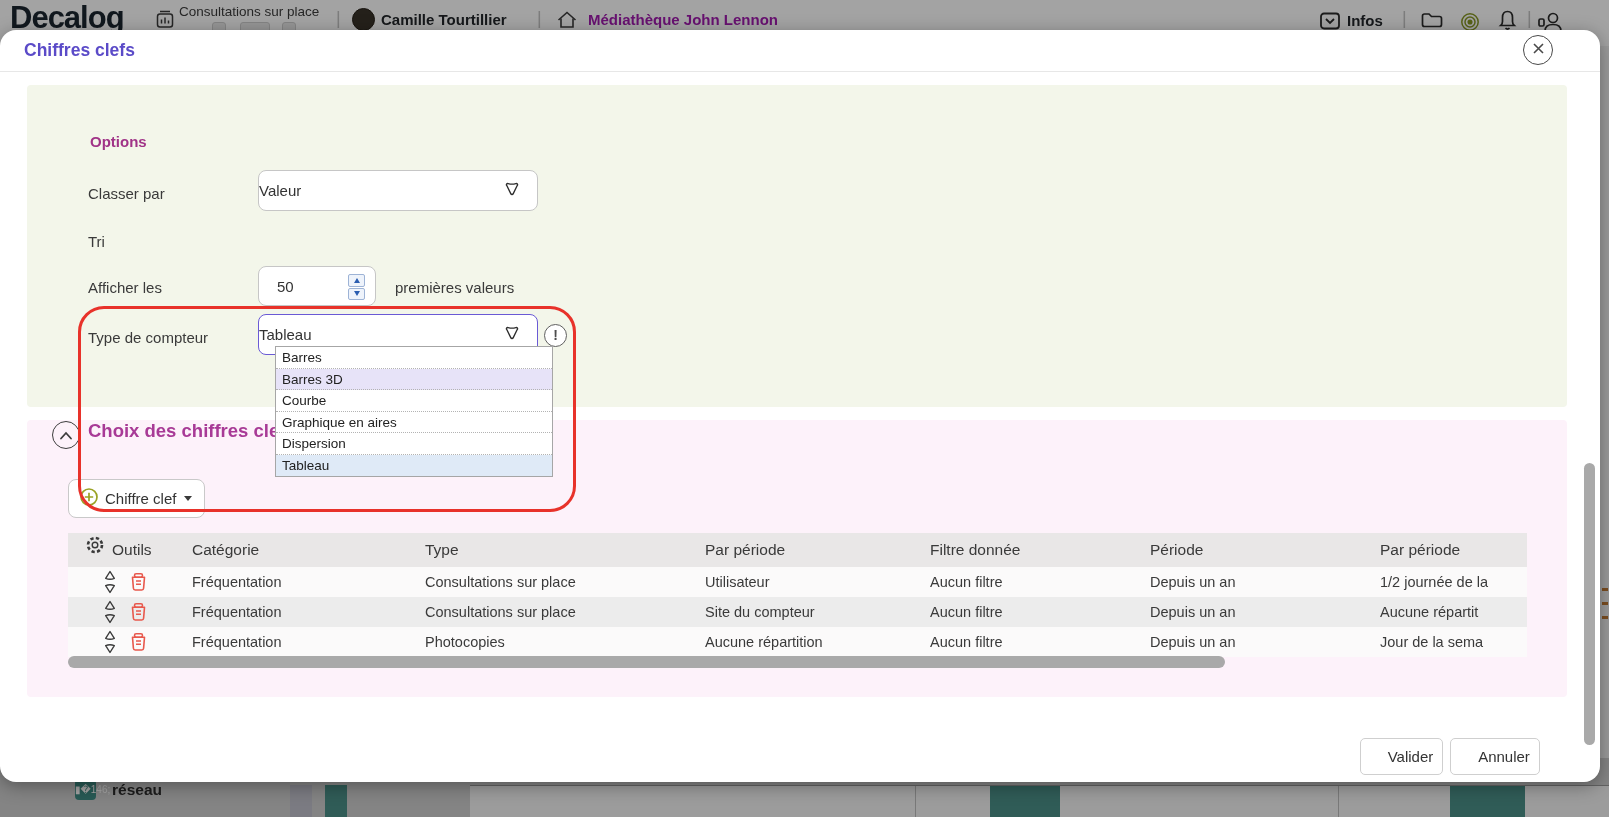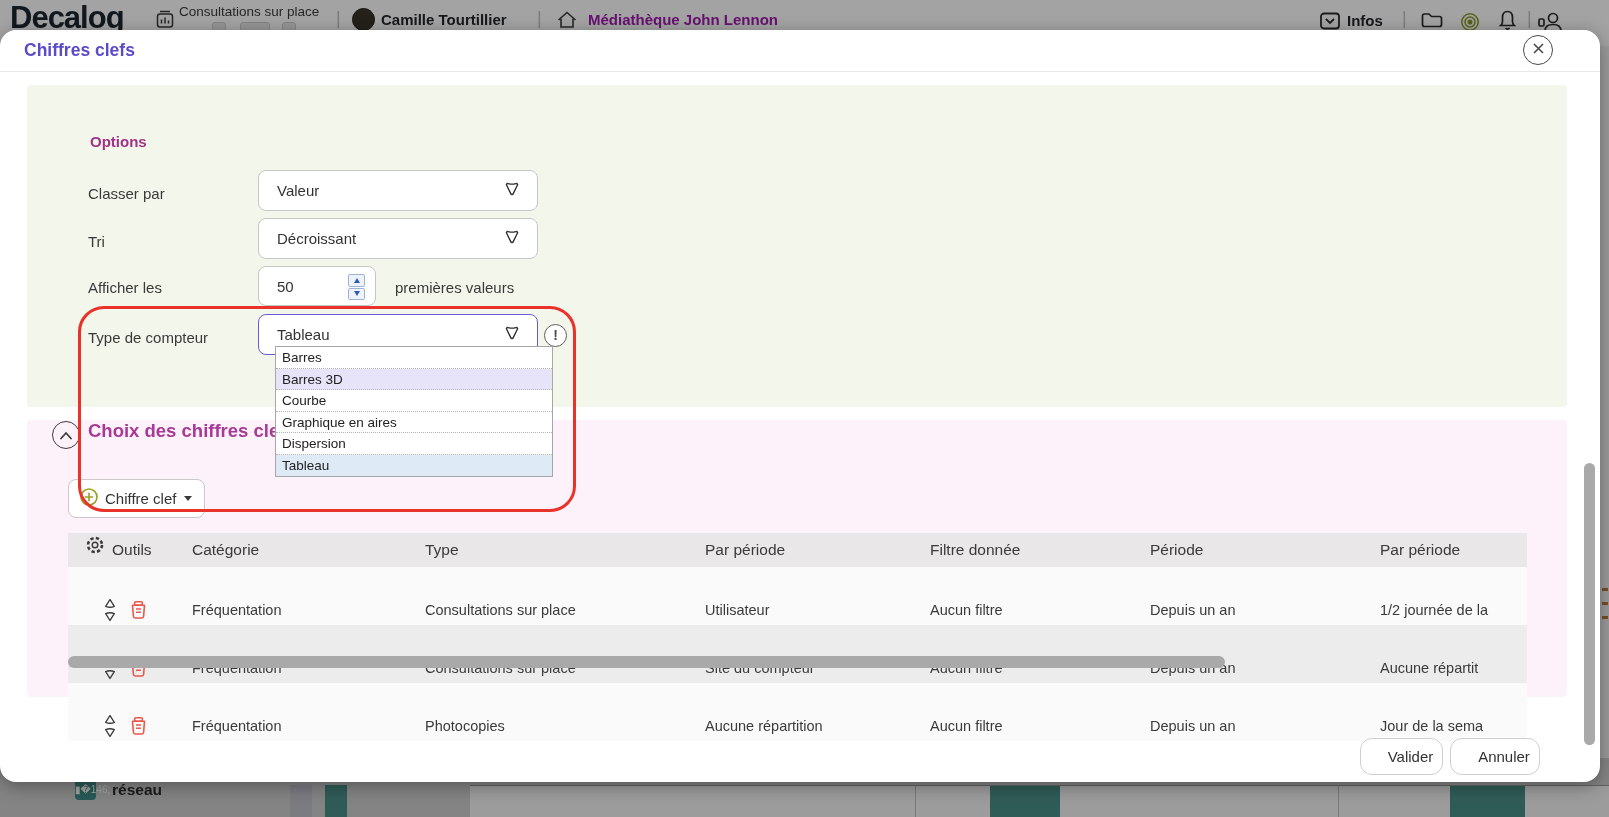--- a/index.html
+++ b/index.html
@@ -46,21 +46,21 @@
 
   .section-green { left:27px; top:55px; width:1540px; height:322px; background:#f3f6ea; border-radius:4px; }
   .section-pink  { left:27px; top:390px; width:1540px; height:277px; background:#fdf2fa; border-radius:4px; }
 
   .options-heading { left:90px; top:103px; font-size:15px; font-weight:bold; color:#a03387; }
   .field-label { font-size:15px; color:#3a3a3a; }
   .lab-1 { left:88px; top:155px; } .lab-2 { left:88px; top:203px; }
   .lab-3 { left:88px; top:249px; } .lab-4 { left:88px; top:299px; }
   .suffix-3 { left:395px; top:249px;text-align:right; }
 
-  .select { left:258px; width:280px; height:41px; background:#fff; border:1px solid #c6c6c6; border-radius:8px; font-size:15px; color:#333; display:flex; align-items:center; padding-left:18px; cursor:pointer; }
+  .select { left:258px; width:280px; height:41px; background:#fff; border:1px solid #c6c6c6; border-radius:8px; font-size:15px; color:#333; display:flex; align-items:center; cursor:pointer; }
   .sel-1 { top:140px; } .sel-2 { top:188px; } .sel-4 { top:284px; border:1.6px solid #6a5ad5; }
   .sel-chev { position:absolute; right:16px; top:50%; transform:translateY(-50%); }
 
   .num-input { left:258px; top:236px; width:118px; height:40px; background:#fff; border:1px solid #c6c6c6; border-radius:8px 8px 8px 8px; font-size:15px; color:#333; display:flex; align-items:center; padding-left:18px; }
   .spinner { position:absolute; right:10px; top:7px; width:17px; height:26px; display:flex; flex-direction:column; gap:1px; }
   .spin-btn { flex:1; background:#eef3fb; border:1px solid #9db3d6; border-radius:2px; display:flex; align-items:center; justify-content:center; cursor:pointer; }
   .tri-up { width:0; height:0; border-left:3.5px solid transparent; border-right:3.5px solid transparent; border-bottom:5px solid #2a5db0; }
   .tri-dn { width:0; height:0; border-left:3.5px solid transparent; border-right:3.5px solid transparent; border-top:5px solid #2a5db0; }
 
   .warn-icon { left:544px; top:294px; width:23px; height:23px; border:1.7px solid #5f5f5f; border-radius:50%; font-size:14px; font-weight:bold; color:#4d4d4d; text-align:center; line-height:20px; background:#fff; }
@@ -76,29 +76,29 @@
   .collapse-btn { left:52px; top:391px; width:28px; height:28px; border:1.7px solid #3d3d3d; border-radius:50%; display:flex; align-items:center; justify-content:center; background:transparent; cursor:pointer; z-index:2; }
   .choice-heading { left:88px; top:390px; font-size:18.5px; font-weight:bold; color:#a83a96; z-index:2; white-space:nowrap; }
 
   .add-btn { left:68px; top:449px; height:39px; background:#fff; border:1px solid #c9c9c9; border-radius:8px; display:flex; align-items:center; gap:6px; padding:0 12px 0 10px; font-size:15px; color:#333; cursor:pointer; }
   .caret-dn { width:0; height:0; border-left:4px solid transparent; border-right:4px solid transparent; border-top:5px solid #3a3a3a; margin-left:2px; }
 
   .table { left:68px; top:503px; width:1459px; }
   .trow { display:grid; grid-template-columns:114px 233px 280px 225px 220px 230px 157px; }
   .th { height:34px; line-height:34px; background:#e9e7e7; font-size:15.5px; color:#3a3a3a; padding-left:10px; overflow:hidden; white-space:nowrap; }
   .th-outils { display:flex; align-items:center; gap:7px; padding-left:17px; }
-  .td { height:30px; line-height:30px; font-size:14.5px; color:#3a3a3a; padding-left:10px; overflow:hidden; white-space:nowrap;margin-top:28px; }
+  .td { height:30px; line-height:30px; font-size:14.5px; color:#3a3a3a; padding-left:10px; overflow:hidden; white-space:nowrap; }
   .row-a { background:#fbfafa; } .row-b { background:#ececec; }
   .td-tools { display:flex; align-items:center; gap:12px; padding-left:34px; }
   .icon-btn { background:none; border:none; cursor:pointer; display:flex; align-items:center; padding:0; }
 
   .hscroll { left:68px; top:626px; width:1157px; height:12px; background:#a9a9a9; border-radius:6px; cursor:pointer; }
   .vscroll { left:1584px; top:433px; width:11px; height:282px; background:#a9a9a9; border-radius:6px; cursor:pointer; z-index:3; }
 
-  .footer-btn { top:708px; height:37px; background:#fff; border:1px solid #cfcfcf; border-radius:12px; font-size:15px; color:#333; cursor:pointer; font-family:"Liberation Sans", sans-serif;padding-left:18px; }
+  .footer-btn { top:708px; height:37px; background:#fff; border:1px solid #cfcfcf; border-radius:5px; font-size:15px; color:#333; cursor:pointer; font-family:"Liberation Sans", sans-serif;padding-left:18px; }
   .btn-validate { left:1360px; width:83px; }
   .btn-cancel { left:1450px; width:90px; }
 </style>
 </head>
 <body>
 
 <div id="backdrop">
   <div id="topbar">
     <div class="abs logo">Decalog</div>
     <span class="abs module-icon">
@@ -197,28 +197,20 @@
   <div class="abs select sel-1">
     <span>Valeur</span>
     <span class="sel-chev">
       <svg width="18" height="18" viewBox="0 0 20 20" fill="none" stroke="#2e2e2e" stroke-width="1.5" stroke-linejoin="round">
         <path d="M4.2 5.6 C3.2 4.3 4.4 3 5.8 3.4 C8.6 4.2 11.4 4.2 14.2 3.4 C15.6 3 16.8 4.3 15.8 5.6 L11.4 14.6 C10.8 15.9 9.2 15.9 8.6 14.6 Z"></path>
       </svg>
     </span>
   </div>
 
   <div class="abs field-label lab-2">Tri</div>
-  <div class="abs select sel-2">
-    <span>Décroissant</span>
-    <span class="sel-chev">
-      <svg width="18" height="18" viewBox="0 0 20 20" fill="none" stroke="#2e2e2e" stroke-width="1.5" stroke-linejoin="round">
-        <path d="M4.2 5.6 C3.2 4.3 4.4 3 5.8 3.4 C8.6 4.2 11.4 4.2 14.2 3.4 C15.6 3 16.8 4.3 15.8 5.6 L11.4 14.6 C10.8 15.9 9.2 15.9 8.6 14.6 Z"></path>
-      </svg>
-    </span>
-  </div>
 
   <div class="abs field-label lab-3">Afficher les</div>
   <div class="abs num-input">
     <span>50</span>
     <span class="spinner">
       <span class="spin-btn">
           <span class="tri-up"></span>
         </span>
       <span class="spin-btn">
           <span class="tri-dn"></span>

